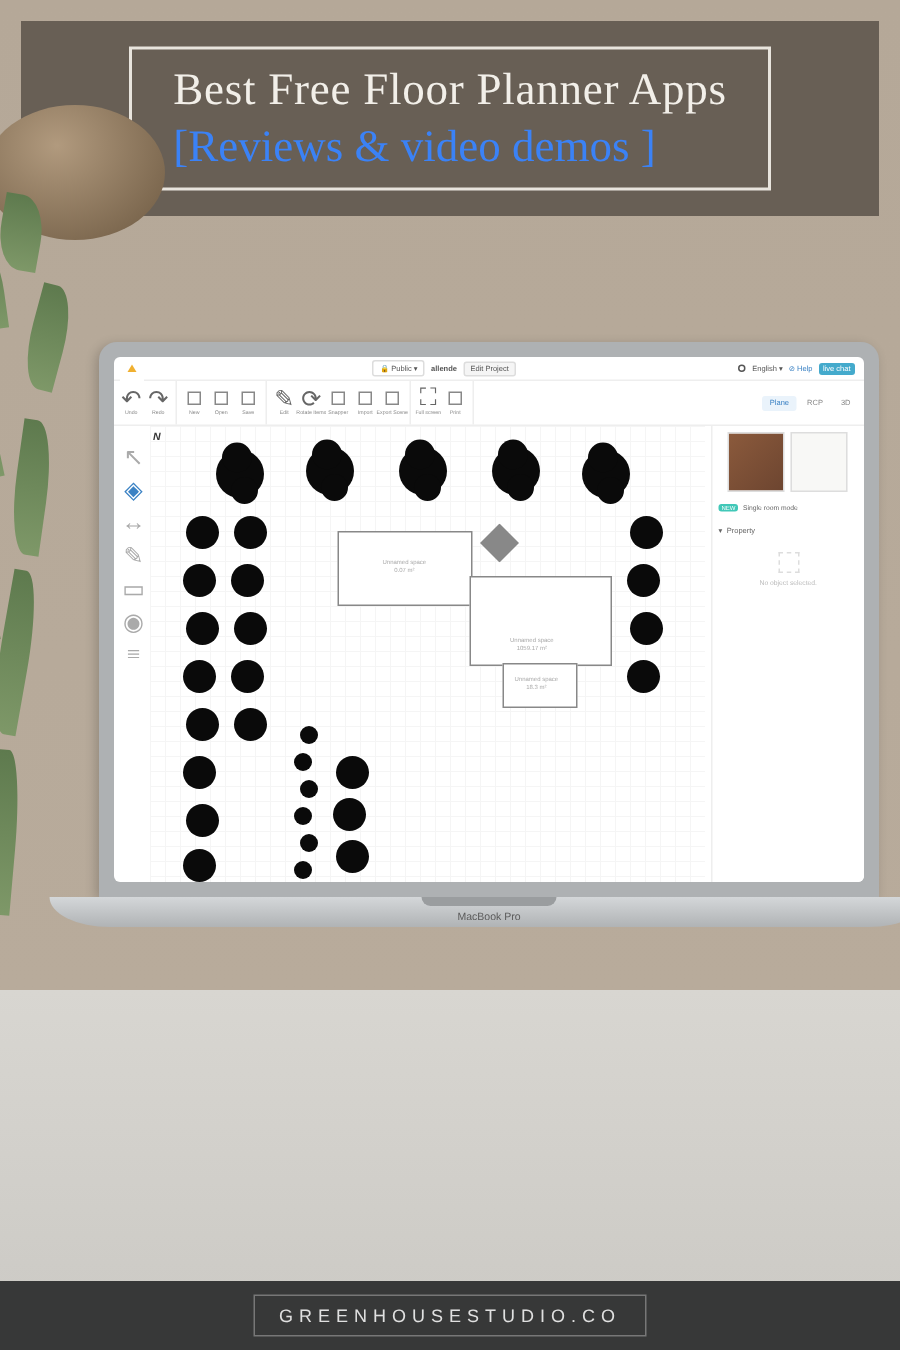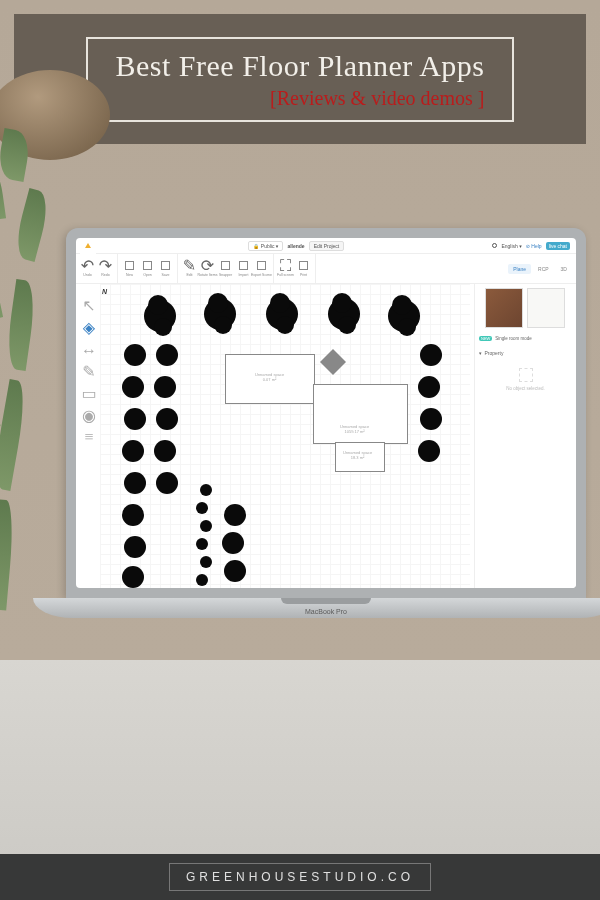--- a/index.html
+++ b/index.html
@@ -4,23 +4,23 @@
 <style>
 * { margin: 0; padding: 0; box-sizing: border-box; }
 body { width: 600px; height: 900px; overflow: hidden; position: relative; font-family: Georgia, serif; }
 
 .bg-wall { position: absolute; top: 0; left: 0; width: 600px; height: 660px; background: linear-gradient(to bottom, #b5a898, #b8ab9b); }
 .bg-floor { position: absolute; top: 660px; left: 0; width: 600px; height: 200px; background: linear-gradient(to bottom, #d8d6d1, #cdcbc6); }
 .bg-footer { position: absolute; bottom: 0; left: 0; width: 600px; height: 46px; background: #373838; display: flex; align-items: center; justify-content: center; }
 .footer-text { color: #e0e0e0; font-family: "Helvetica Neue", Arial, sans-serif; font-size: 12px; letter-spacing: 4px; border: 1px solid #777; padding: 6px 16px; }
 
 .header-overlay { position: absolute; top: 14px; left: 14px; width: 572px; height: 130px; background: rgba(90, 82, 73, 0.85); display: flex; flex-direction: column; align-items: center; justify-content: center; }
-.header-box { border: 2px solid #e8e4dd; padding: 10px 28px; text-align: right; }
+.header-box { border: 2px solid #e8e4dd; padding: 10px 28px; text-align: left; }
 .header-title { color: #f2efe9; font-size: 30px; font-weight: 400; letter-spacing: 0.5px; }
-.header-sub { color: #b91c1c; font-size: 20px; margin-top: 4px; }
+.header-sub { color: #3b82f6; font-size: 30px; margin-top: 4px; }
 
 .plant-pot { position: absolute; top: 70px; left: -25px; width: 150px; height: 120px; }
 .pot-bowl { width: 120px; height: 90px; background: radial-gradient(ellipse at 40% 30%, #b19a7e, #6d5941); border-radius: 50%; margin-left: 15px; }
 .plant-leaves { position: absolute; top: 120px; left: -30px; width: 160px; pointer-events: none; }
 .leaf { position: absolute; background: linear-gradient(to bottom, #5e7a4e, #7e9868); border-radius: 0 60% 0 60%; }
 
 .laptop { position: absolute; top: 228px; left: 66px; width: 600px; height: 500px; }
 .screen-bezel { position: absolute; top: 0; left: 0; width: 520px; height: 370px; background: #aeb1b3; border-radius: 12px 12px 0 0; padding: 10px; box-shadow: -2px 2px 8px rgba(0,0,0,0.2); }
 .screen { width: 500px; height: 350px; background: #fff; border-radius: 4px; position: relative; overflow: hidden; }
 .laptop-base { position: absolute; top: 370px; left: -33px; width: 586px; height: 20px; background: linear-gradient(to bottom, #d4d7d9, #b0b3b5); border-radius: 0 0 40px 40px / 0 0 20px 20px; }

